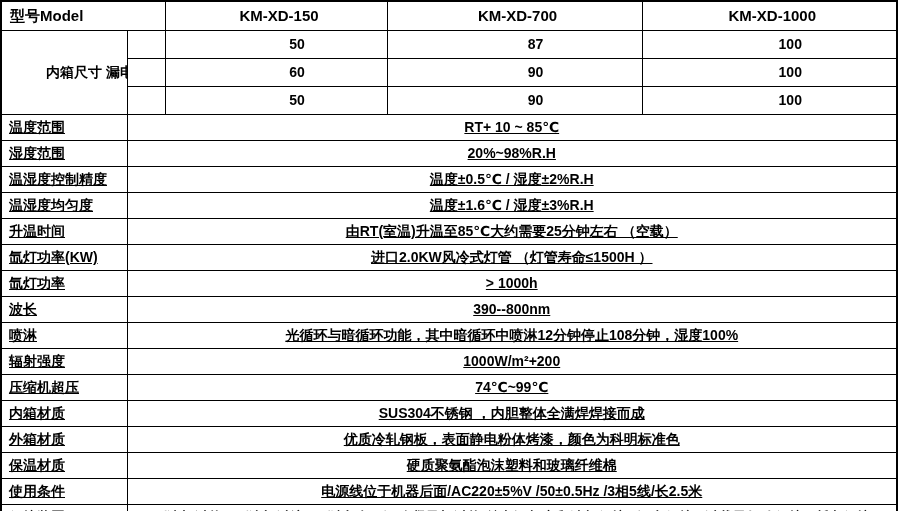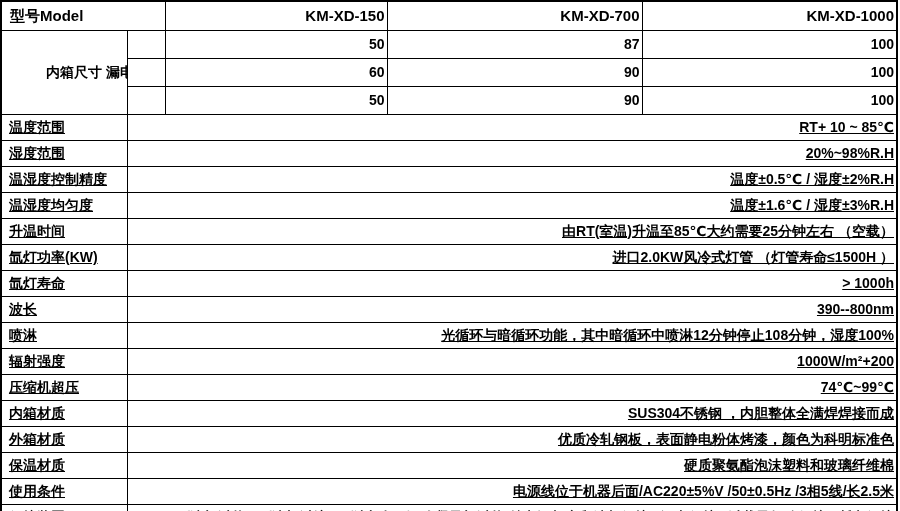--- a/index.html
+++ b/index.html
@@ -33,21 +33,21 @@
   }
   .spec-table td.label {
     text-align: left;
     padding-left: 7px;
   }
   .spec-table td.sublabel {
     text-align: left;
     padding-left: 4px;
   }
   .spec-table td.val {
-    text-align: right;
+    text-align: center;
   }
   .spec-table tr.header-row td {
     height: 26px;
     font-size: 15px;
     padding-left: 8px;
   }
   .spec-table tr.dim-row td {
     height: 25px;
     padding-left: 44px;
   }
@@ -114,21 +114,21 @@
   </tr>
   <tr class="spec-row">
     <td class="label">升温时间</td>
     <td colspan="4" class="val">由RT(室温)升温至85℃大约需要25分钟左右 （空载）</td>
   </tr>
   <tr class="spec-row">
     <td class="label">氙灯功率(KW)</td>
     <td colspan="4" class="val">进口2.0KW风冷式灯管 （灯管寿命≤1500H ）</td>
   </tr>
   <tr class="spec-row">
-    <td class="label">氙灯寿命</td>
+    <td class="label">氙灯功率</td>
     <td colspan="4" class="val">&gt; 1000h</td>
   </tr>
   <tr class="spec-row">
     <td class="label">波长</td>
     <td colspan="4" class="val">390--800nm</td>
   </tr>
   <tr class="spec-row">
     <td class="label">喷淋</td>
     <td colspan="4" class="val">光循环与暗循环功能，其中暗循环中喷淋12分钟停止108分钟，湿度100%</td>
   </tr>

